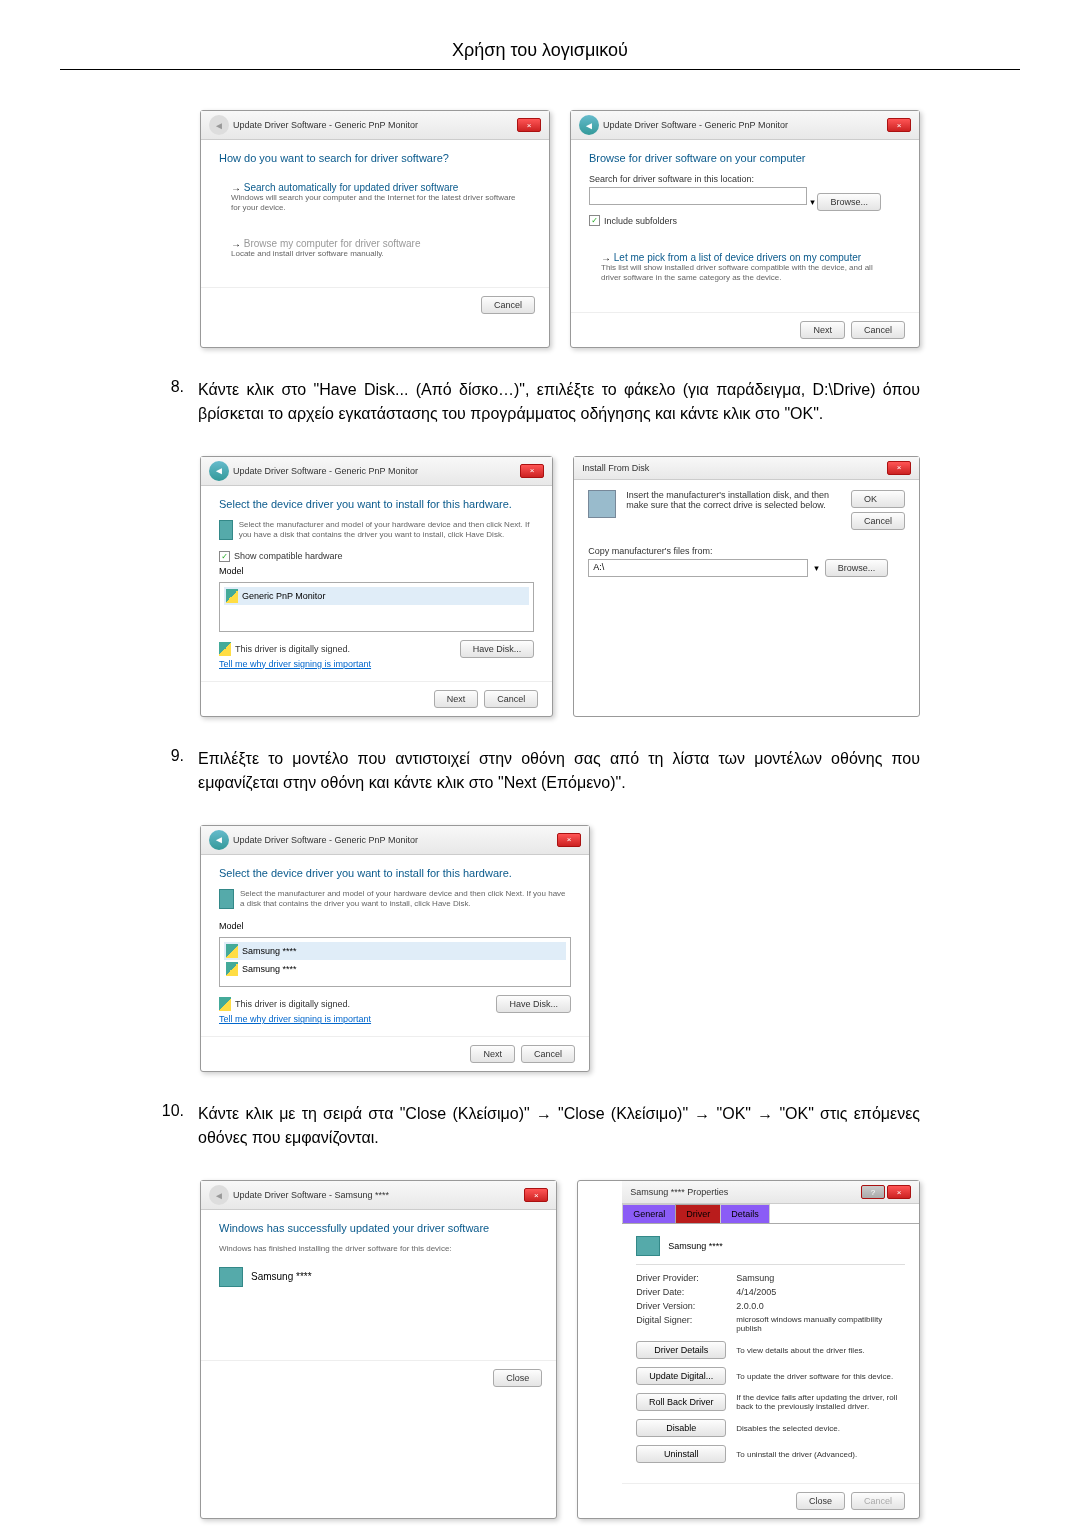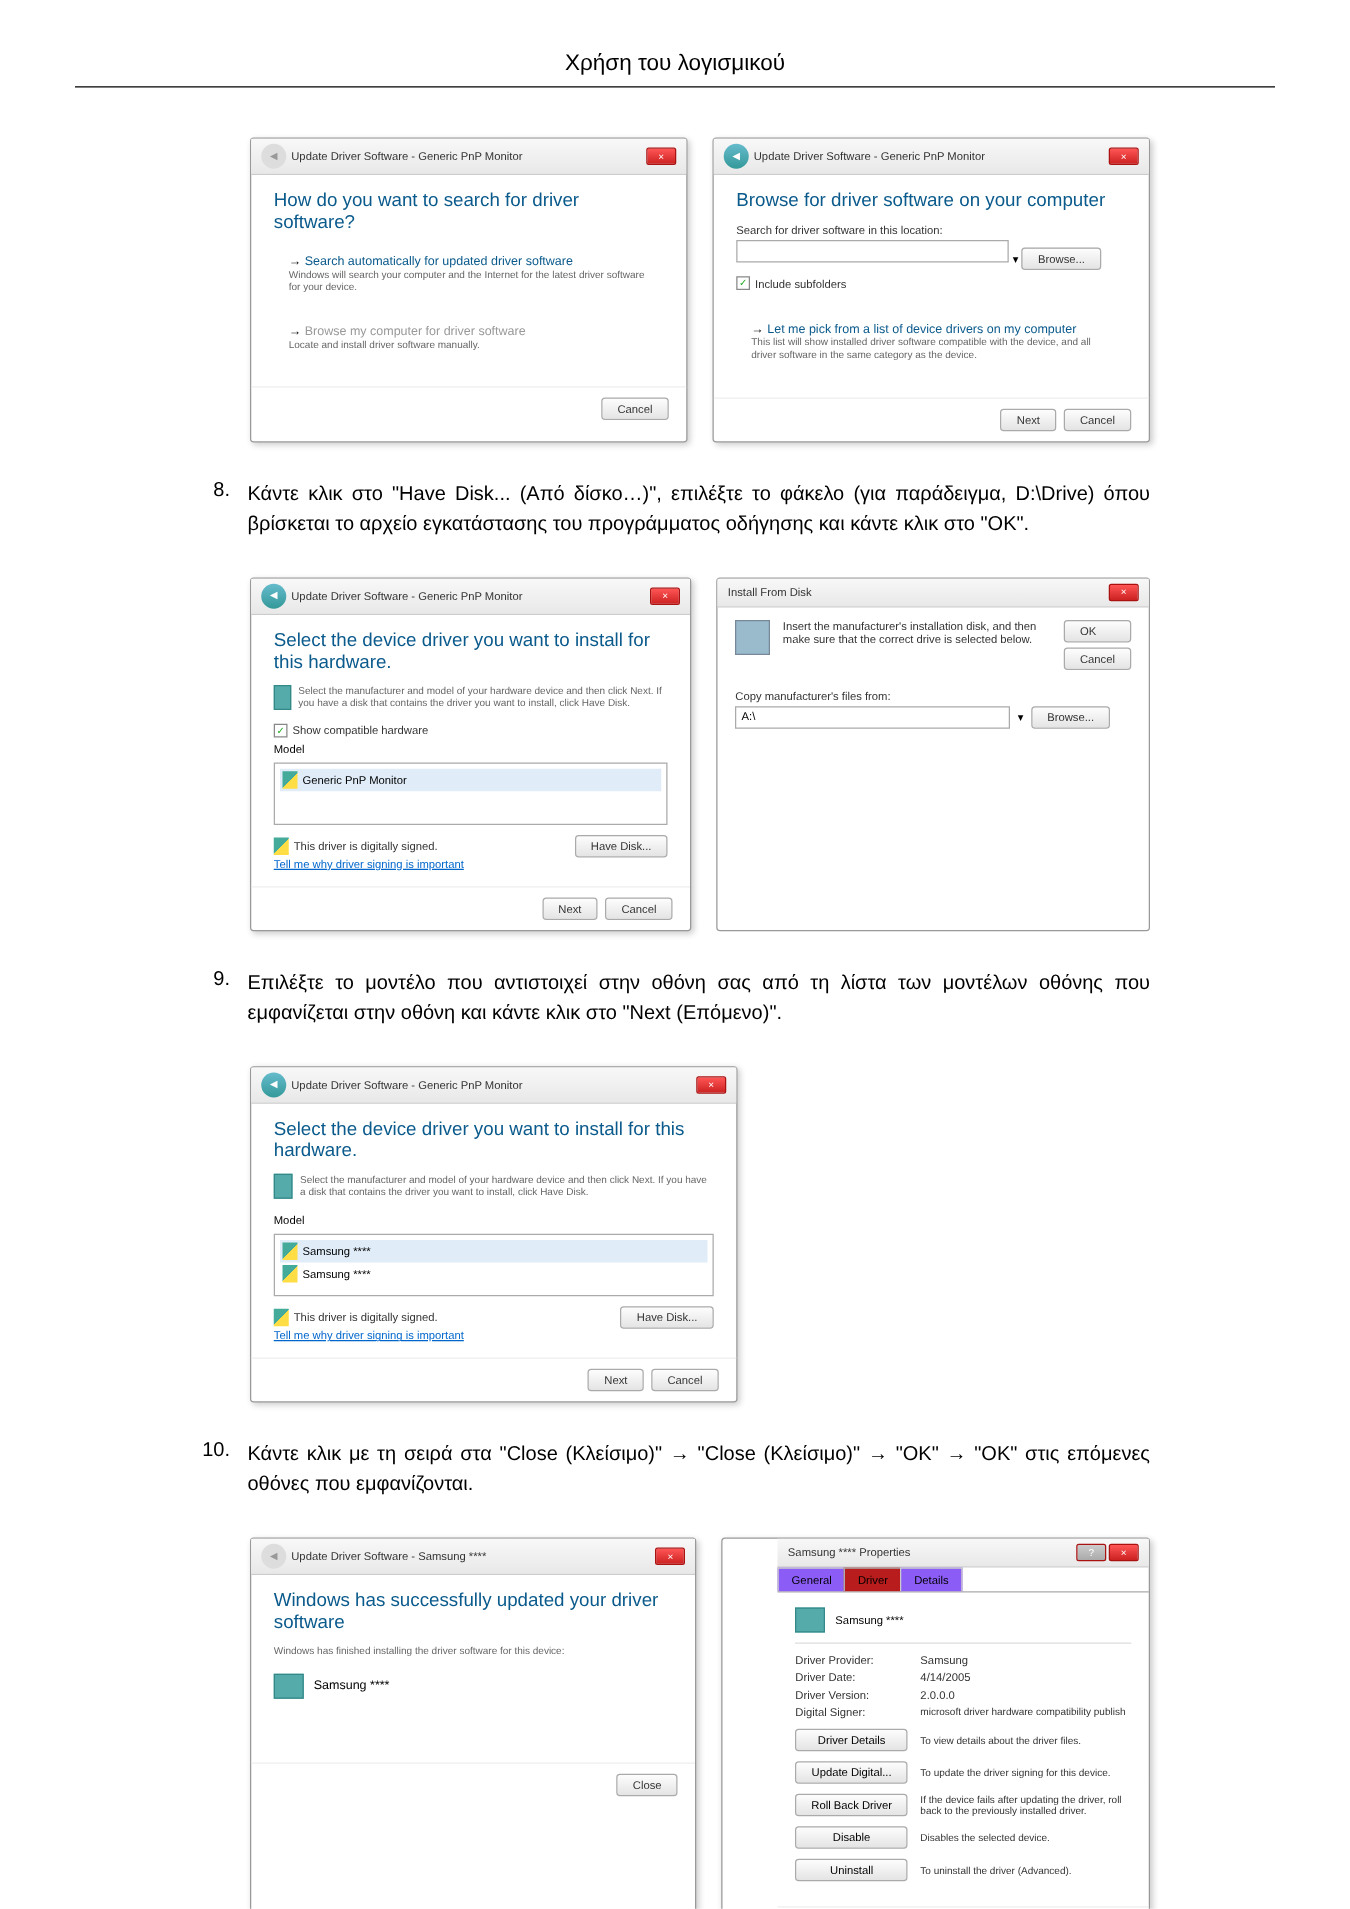--- a/index.html
+++ b/index.html
@@ -99,21 +99,21 @@
     .nav-arrow.disabled {
       background: #ddd;
       color: #999;
     }
     .dialog-body {
       padding: 12px 18px;
       min-height: 120px;
     }
     .dialog-title-blue {
       color: #0a5a8c;
-      font-size: 15px;
+      font-size: 11px;
       margin-bottom: 10px;
     }
     .option-block {
       padding: 8px 12px;
       margin-bottom: 8px;
     }
     .option-title {
       color: #0a5a8c;
       font-size: 10px;
       margin-bottom: 2px;
@@ -547,30 +547,30 @@
       <div class="info-row">
           <span class="info-label">Driver Date:</span>
           <span class="info-val">4/14/2005</span>
         </div>
       <div class="info-row">
           <span class="info-label">Driver Version:</span>
           <span class="info-val">2.0.0.0</span>
         </div>
       <div class="info-row">
           <span class="info-label">Digital Signer:</span>
-          <span class="info-val" style="font-size:8px;">microsoft driver hardware compatibility publish</span>
+          <span class="info-val" style="font-size:8px;">microsoft windows manually compatibility publish</span>
         </div>
 
       <div class="action-row">
           <span class="action-btn">Driver Details</span>
           <span class="action-desc">To view details about the driver files.</span>
         </div>
       <div class="action-row">
           <span class="action-btn">Update Digital...</span>
-          <span class="action-desc">To update the driver signing for this device.</span>
+          <span class="action-desc">To update the driver software for this device.</span>
         </div>
       <div class="action-row">
           <span class="action-btn">Roll Back Driver</span>
           <span class="action-desc">If the device fails after updating the driver, roll back to the previously installed driver.</span>
         </div>
       <div class="action-row">
           <span class="action-btn">Disable</span>
           <span class="action-desc">Disables the selected device.</span>
         </div>
       <div class="action-row">

